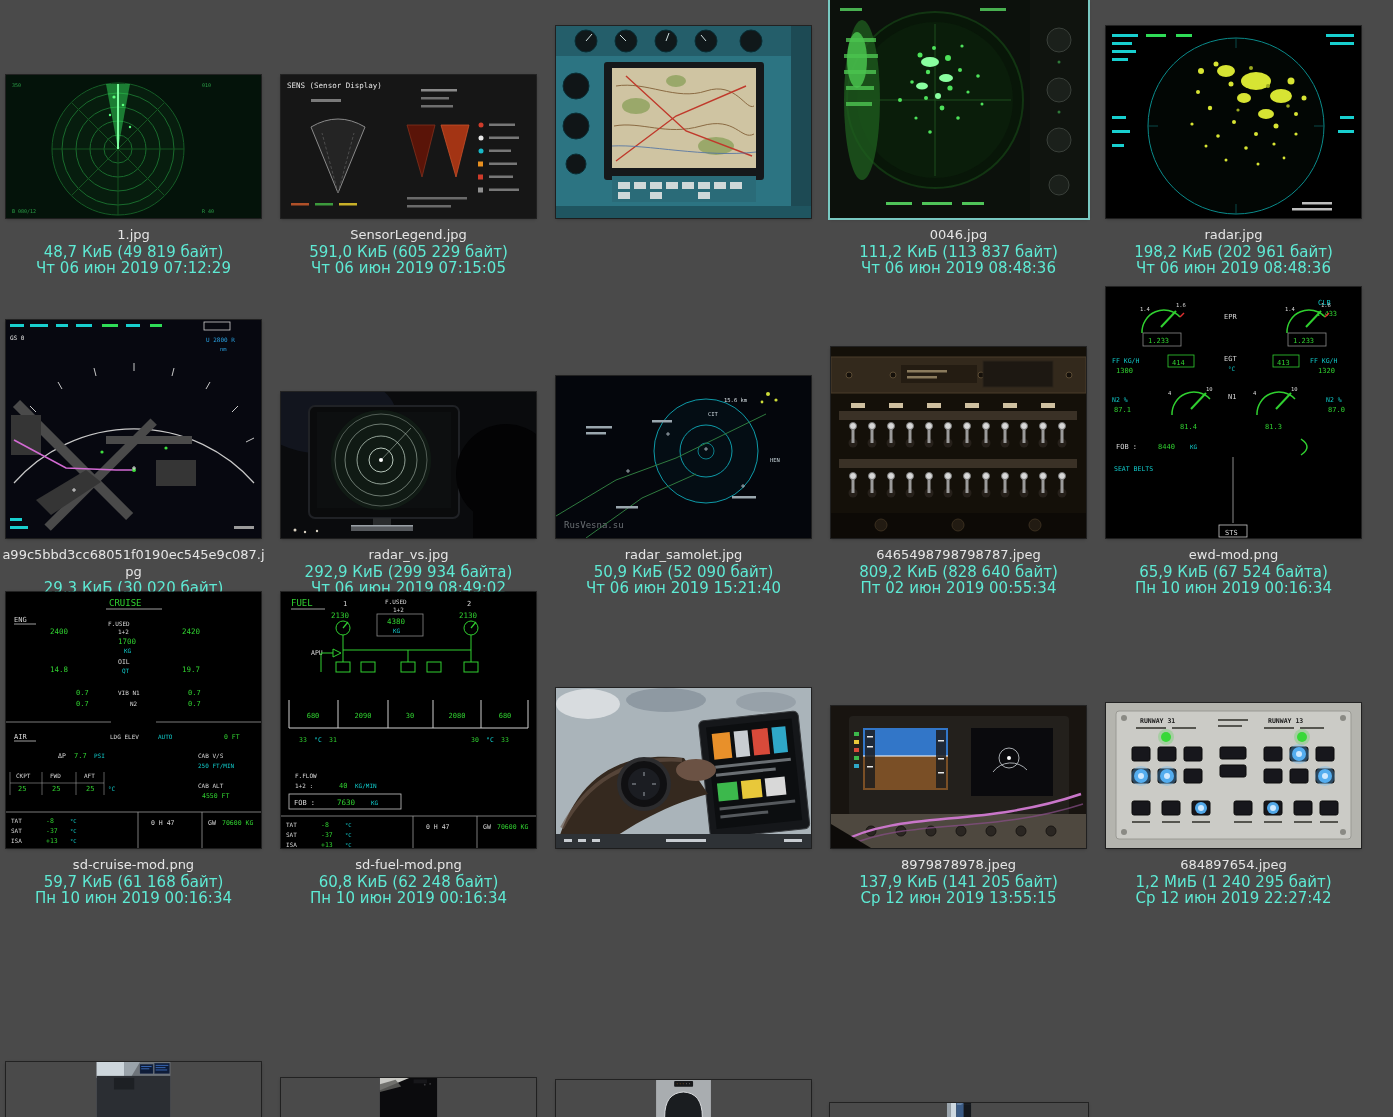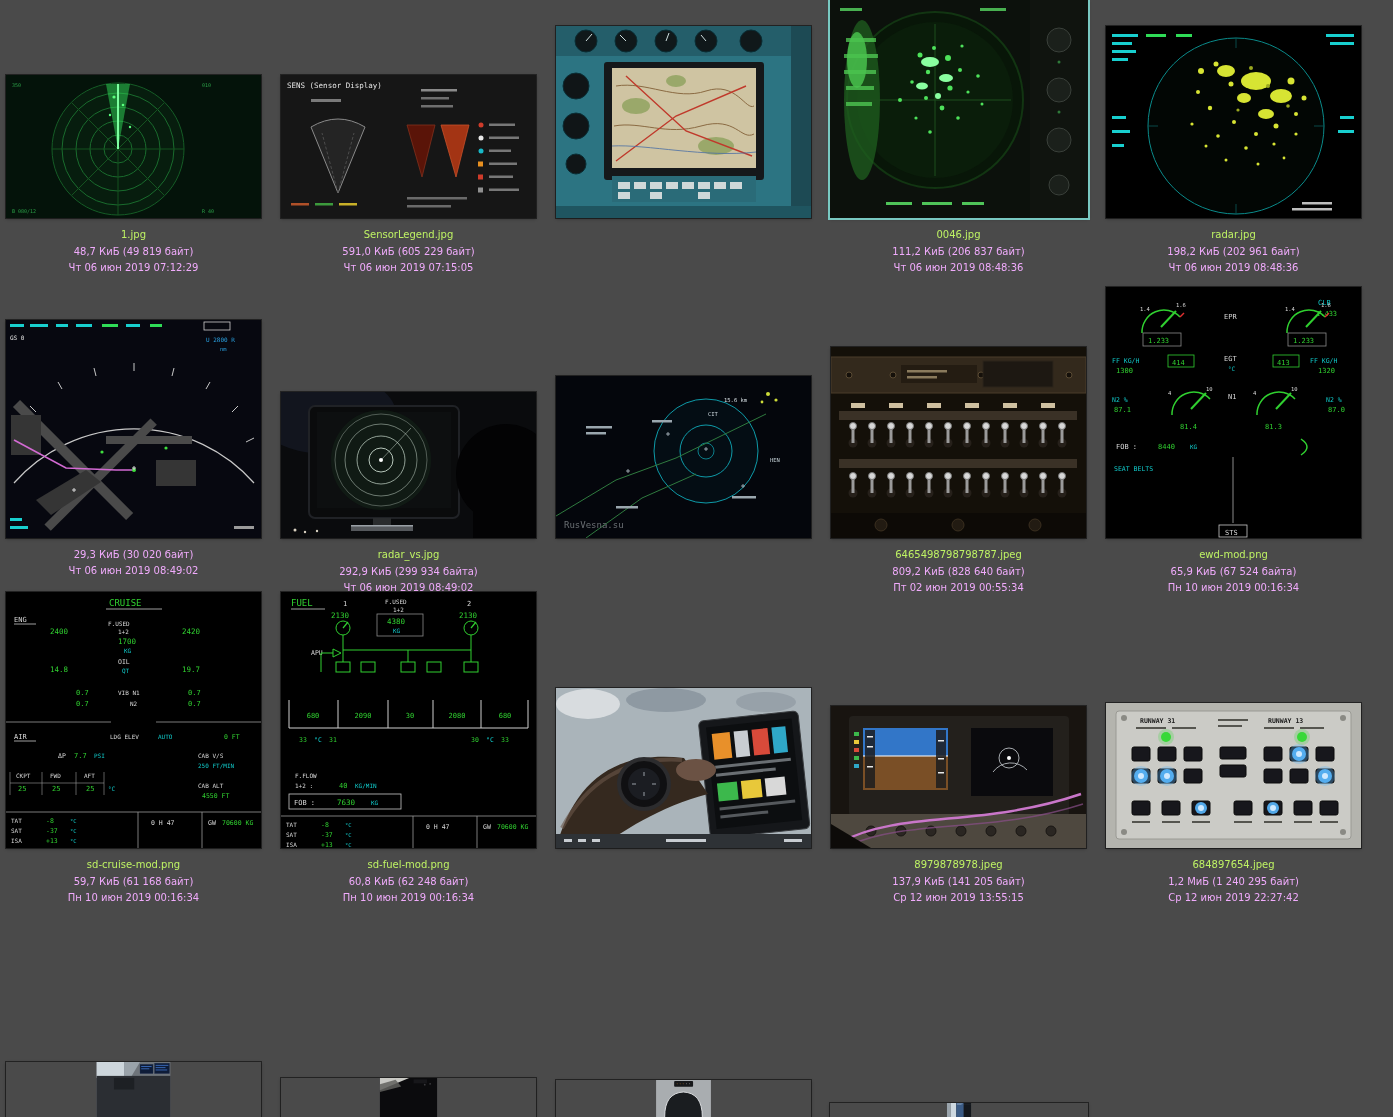--- a/index.html
+++ b/index.html
@@ -6,22 +6,22 @@
   body{width:1393px;height:1117px;overflow:hidden;background:#4a4a4a;font-family:"DejaVu Sans",sans-serif}
   .grid{margin-left:-4px}
   .row{display:flex}
   .row1{height:315px}.row2{height:345px}.row3{height:402px}.row4{height:55px}
   .cell{width:275px;min-width:275px;display:flex;flex-direction:column;align-items:center}
   .tw{display:flex;align-items:flex-end;justify-content:flex-start}
   .row1 .tw{height:218px}.row2 .tw{height:223px}.row3 .tw{height:188px}
   .thumb{display:block;box-shadow:0 0 0 1px rgba(0,0,0,.5),0 1px 3px rgba(0,0,0,.35)}
   .sel{outline:2px solid #79c9c2}
   .caption{margin-top:9px;text-align:center;max-width:268px}
-  .fname{font-size:10px;line-height:16.5px;color:#bef264;overflow-wrap:anywhere}
-  .fmeta{font-size:10px;line-height:16px;color:#f0abfc}
+  .fname{font-size:13px;line-height:16.5px;color:#e5e5e5;overflow-wrap:anywhere}
+  .fmeta{font-size:15px;line-height:16px;color:#5eead4}
   svg text{font-family:"DejaVu Sans Mono","DejaVu Sans Mono",monospace}
 </style>
 </head>
 <body>
 
 <div class="grid">
 
   <div class="row row1">
 
     <div class="cell">
@@ -231,21 +231,21 @@
               <rect x="132" y="202" width="22" height="3"></rect>
             </g>
         <g fill="#57d862" opacity="0.8">
               <rect x="10" y="8" width="22" height="3"></rect>
               <rect x="150" y="8" width="26" height="3"></rect>
             </g>
       </svg>
         </div>
       <div class="caption">
         <div class="fname">0046.jpg</div>
-        <div class="fmeta">111,2 КиБ (206 837 байт)</div>
+        <div class="fmeta">111,2 КиБ (113 837 байт)</div>
         <div class="fmeta">Чт 06 июн 2019 08:48:36</div>
       </div>
     </div>
 
     <div class="cell">
       <div class="tw">
           <svg class="thumb" width="255" height="192" viewBox="0 0 255 192">
         <rect width="255" height="192" fill="#000"></rect>
         <circle cx="130" cy="100" r="88" fill="#020604" stroke="#0a8a8a" stroke-width="1"></circle>
         <g stroke="#0a5a5a" stroke-width="0.8">
@@ -375,20 +375,21 @@
         <g fill="#18cfcf">
               <rect x="4" y="206" width="18" height="3"></rect>
               <rect x="4" y="198" width="12" height="3"></rect>
             </g>
         <g fill="#9a9a9a">
               <rect x="228" y="206" width="20" height="3"></rect>
             </g>
       </svg>
         </div>
       <div class="caption">
+        <div class="fname">a99c5bbd3cc68051f0190ec545e9c087.jpg</div>
         <div class="fmeta">29,3 КиБ (30 020 байт)</div>
         <div class="fmeta">Чт 06 июн 2019 08:49:02</div>
       </div>
     </div>
 
     <div class="cell">
       <div class="tw">
           <svg class="thumb" width="255" height="146" viewBox="0 0 255 146">
         <rect width="255" height="146" fill="#0a0b0d"></rect>
         <ellipse cx="45" cy="22" rx="70" ry="40" fill="#1a2030" opacity="0.5"></ellipse>
@@ -450,20 +451,25 @@
               <rect x="96" y="44" width="20" height="2.5"></rect>
             </g>
         <g fill="#cddc39">
               <circle cx="212" cy="18" r="2"></circle>
               <circle cx="220" cy="24" r="1.6"></circle>
               <circle cx="206" cy="26" r="1.4"></circle>
             </g>
         <text x="8" y="152" font-size="9" fill="#6a6f73">RusVesna.su</text>
       </svg>
         </div>
+      <div class="caption">
+        <div class="fname">radar_samolet.jpg</div>
+        <div class="fmeta">50,9 КиБ (52 090 байт)</div>
+        <div class="fmeta">Чт 06 июн 2019 15:21:40</div>
+      </div>
     </div>
 
     <div class="cell">
       <div class="tw">
           <svg class="thumb" width="255" height="191" viewBox="0 0 255 191">
         <rect width="255" height="191" fill="#141009"></rect>
         <rect x="0" y="10" width="255" height="36" fill="#33291c" stroke="#4a3d2a"></rect>
         <g fill="#15100a" stroke="#5a4a33">
               <circle cx="18" cy="28" r="3"></circle>
               <circle cx="62" cy="28" r="3"></circle>

